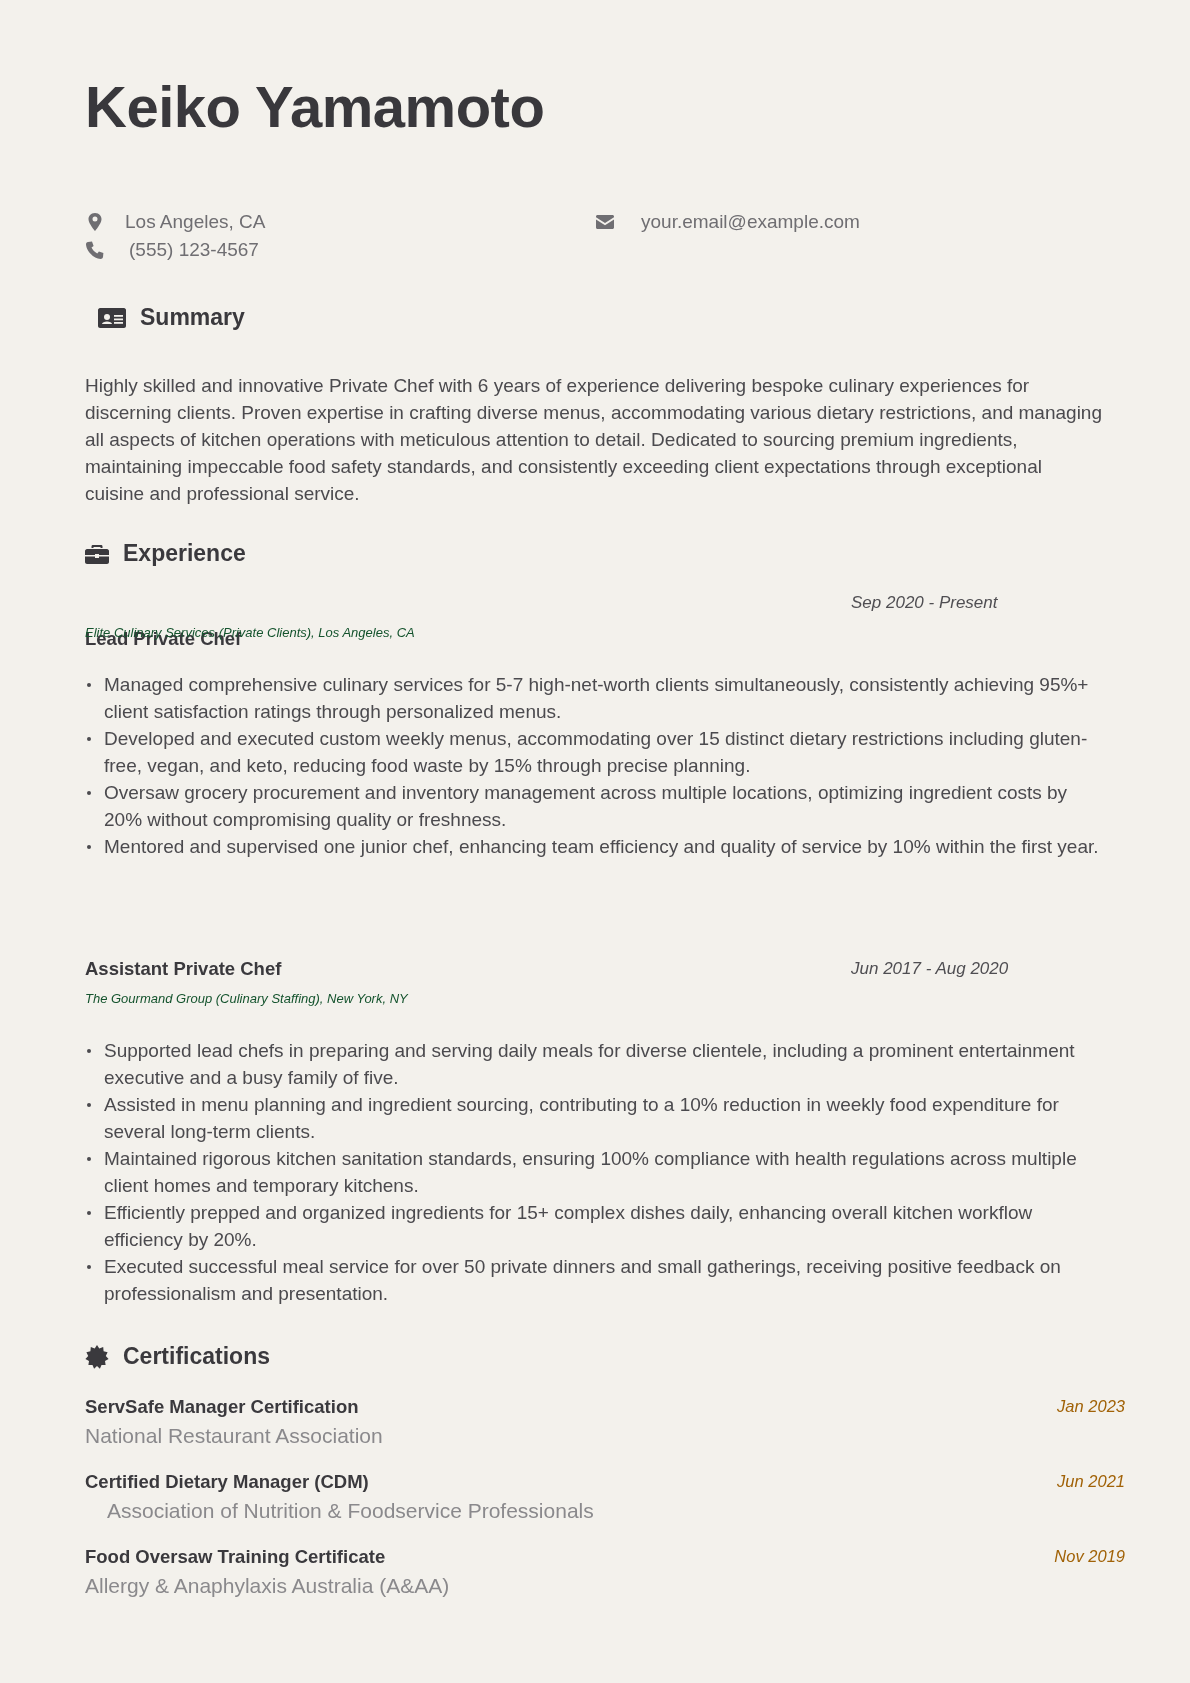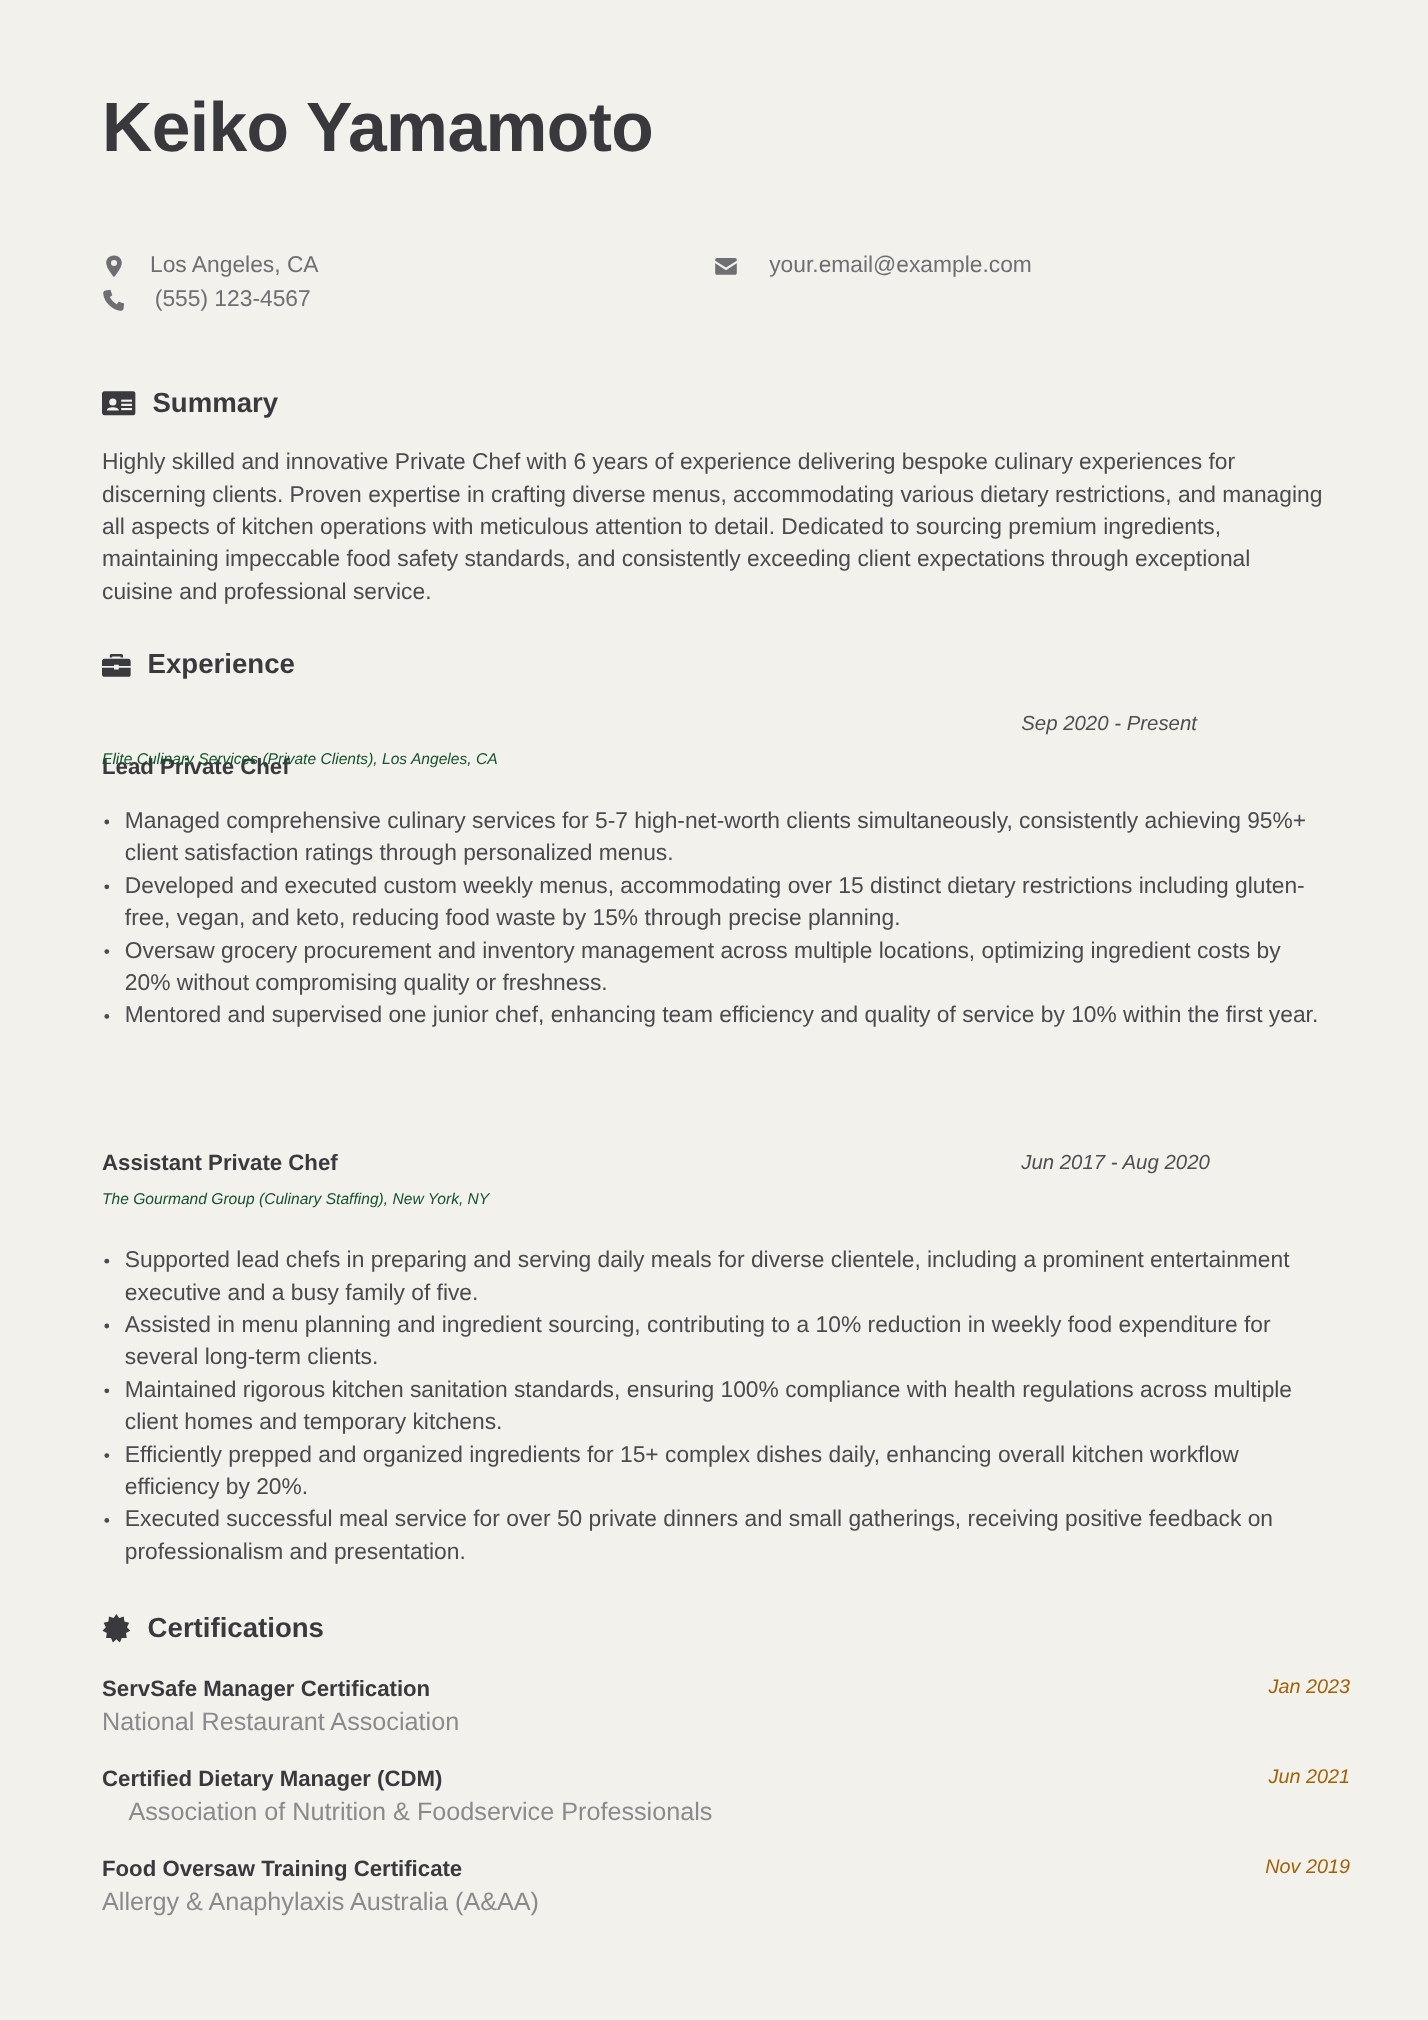--- a/index.html
+++ b/index.html
@@ -80,21 +80,21 @@
   </div>
   <div class="contact-item" style="left:510px; top:211px;">
     <span class="ic">
       <svg viewBox="0 0 20 20">
           <path d="M1 4.5 C1 3.7 1.7 3 2.5 3 L17.5 3 C18.3 3 19 3.7 19 4.5 L19 5.2 L10 11 L1 5.2 Z M1 7.4 L10 13.2 L19 7.4 L19 15.5 C19 16.3 18.3 17 17.5 17 L2.5 17 C1.7 17 1 16.3 1 15.5 Z"></path>
         </svg>
     </span>
     <span style="margin-left:26px;">your.email@example.com</span>
   </div>
 
-  <div class="section-head" style="top:322px;">
+  <div class="section-head" style="top:304px;margin-left:13px;">
     <span class="ic">
       <svg viewBox="0 0 28 22">
           <path d="M2 1 L26 1 C27 1 28 2 28 3 L28 19 C28 20 27 21 26 21 L2 21 C1 21 0 20 0 19 L0 3 C0 2 1 1 2 1 Z M0 4 L28 4 L28 5 L0 5 Z"></path>
           <circle cx="9" cy="10" r="3" fill="#f3f1ec"></circle>
           <path d="M4 17 C4 13.5 14 13.5 14 17 Z" fill="#f3f1ec"></path>
           <rect x="16" y="8" width="9" height="1.8" fill="#f3f1ec"></rect>
           <rect x="16" y="11.5" width="9" height="1.8" fill="#f3f1ec"></rect>
           <rect x="16" y="15" width="9" height="1.8" fill="#f3f1ec"></rect>
         </svg>
     </span>

